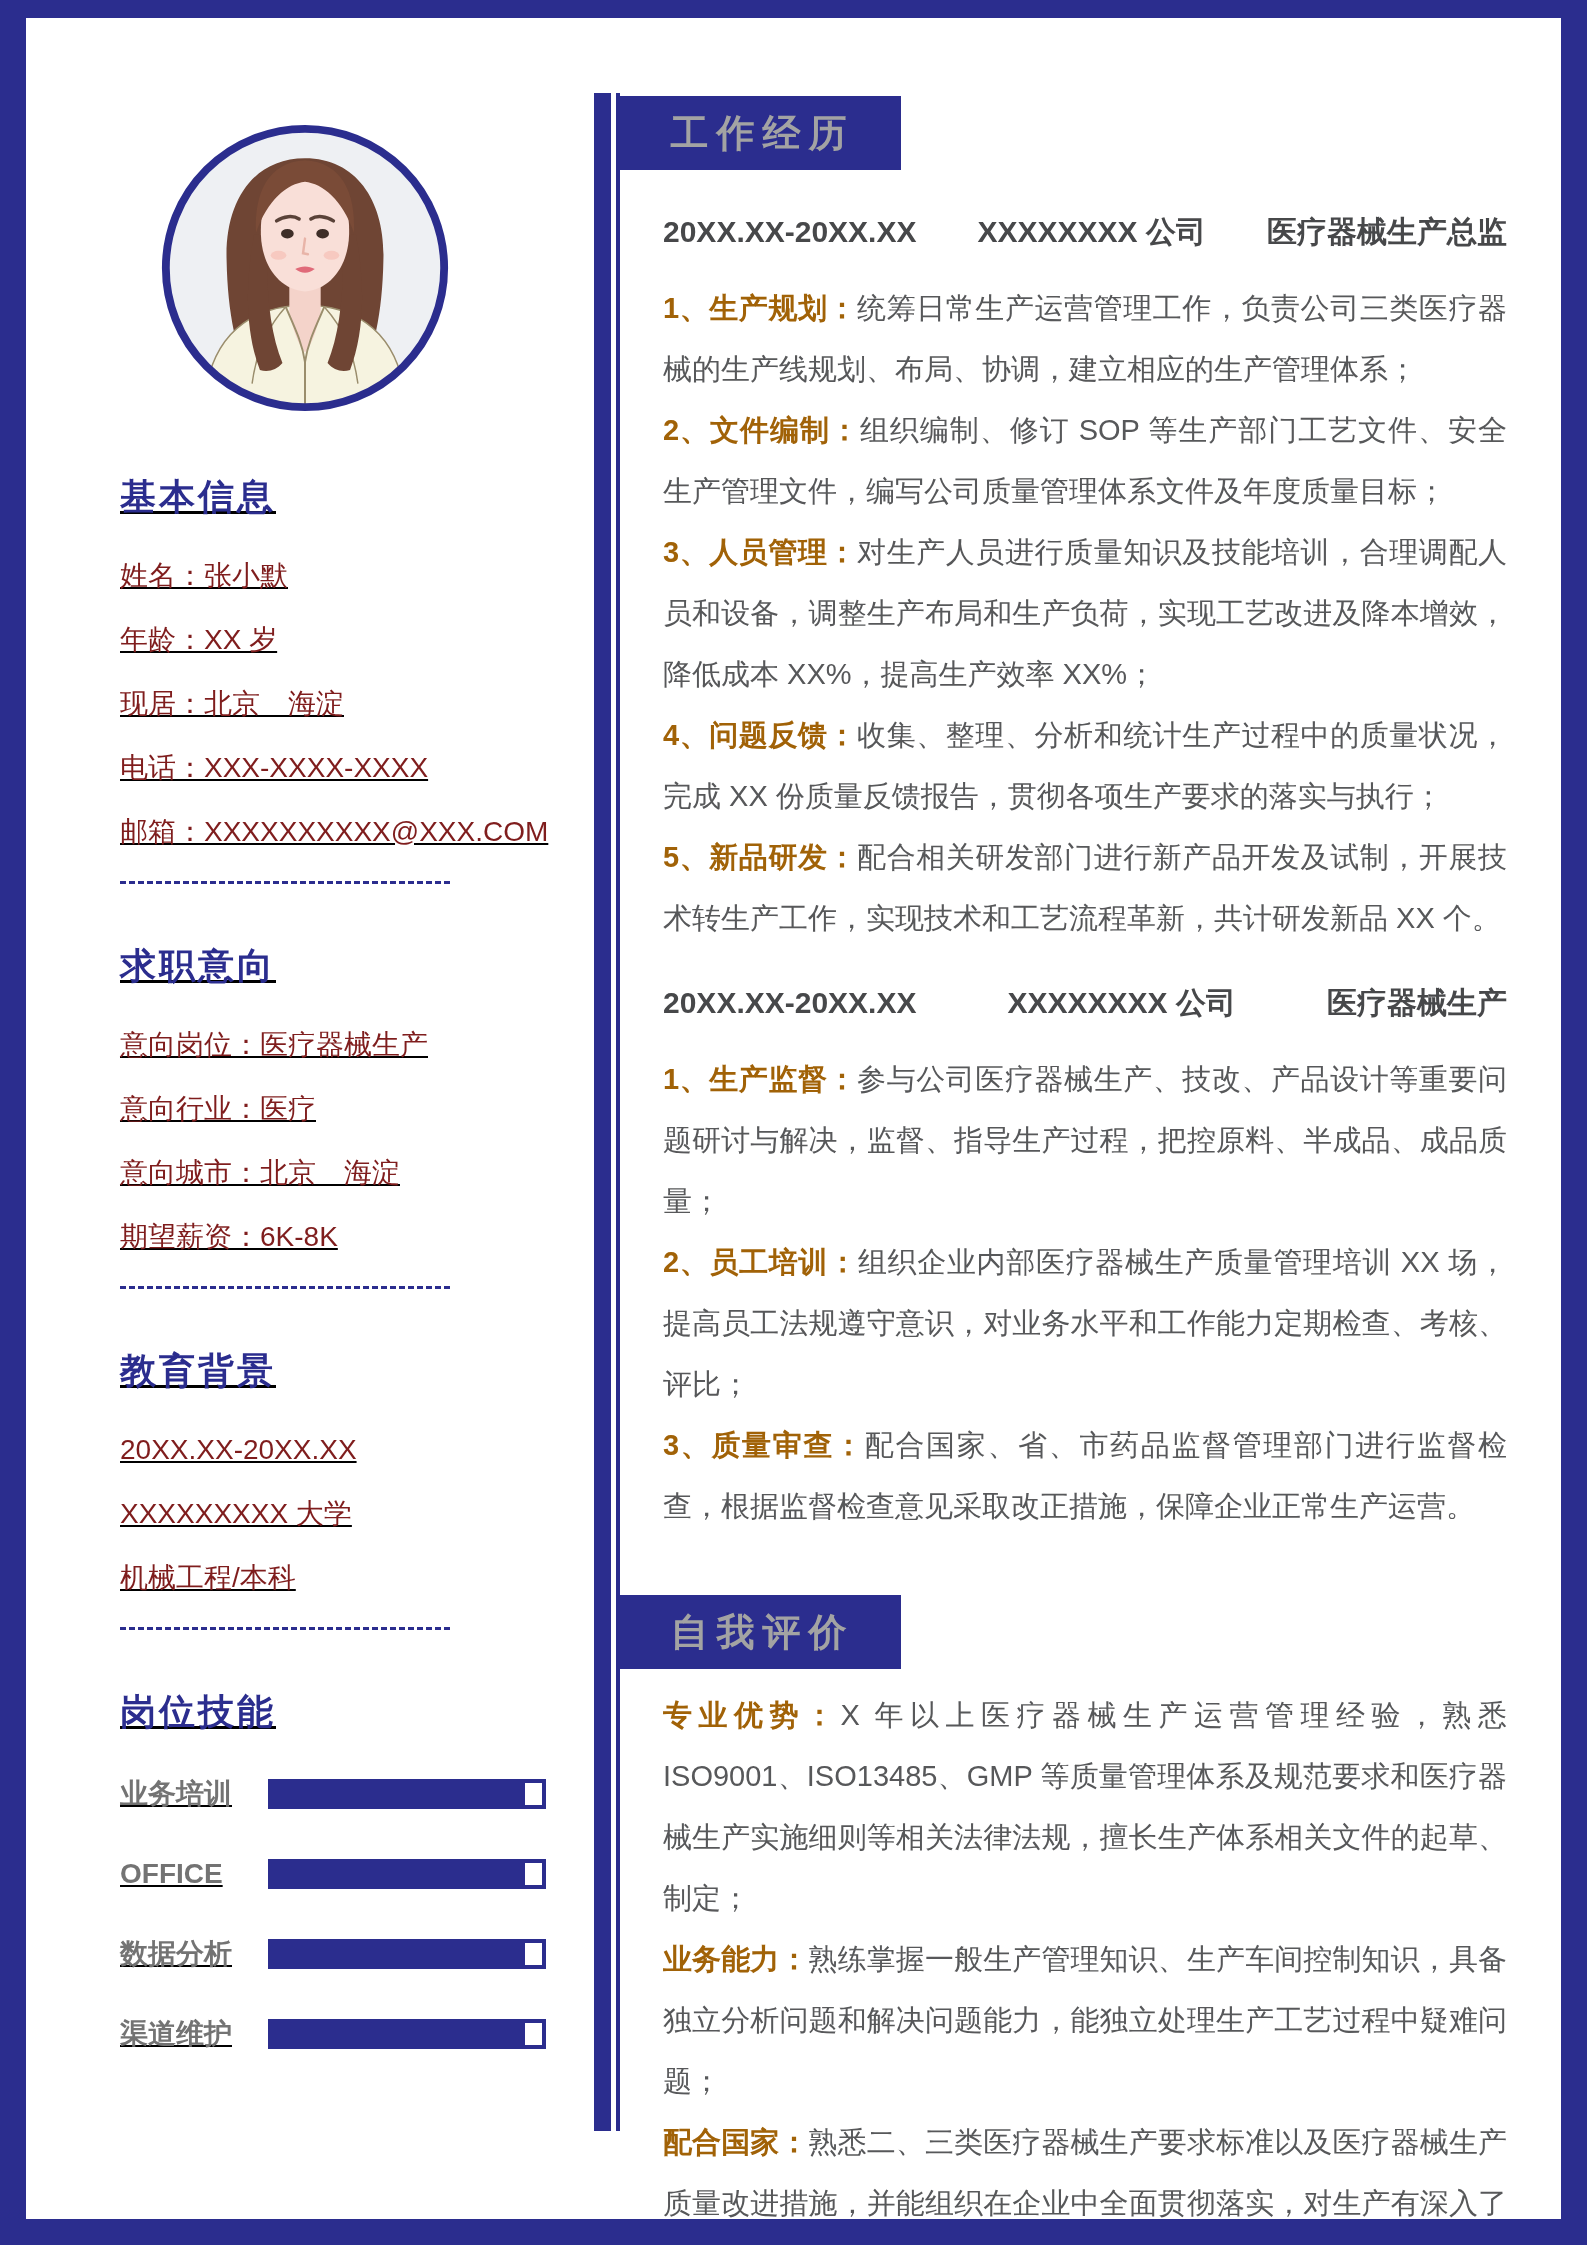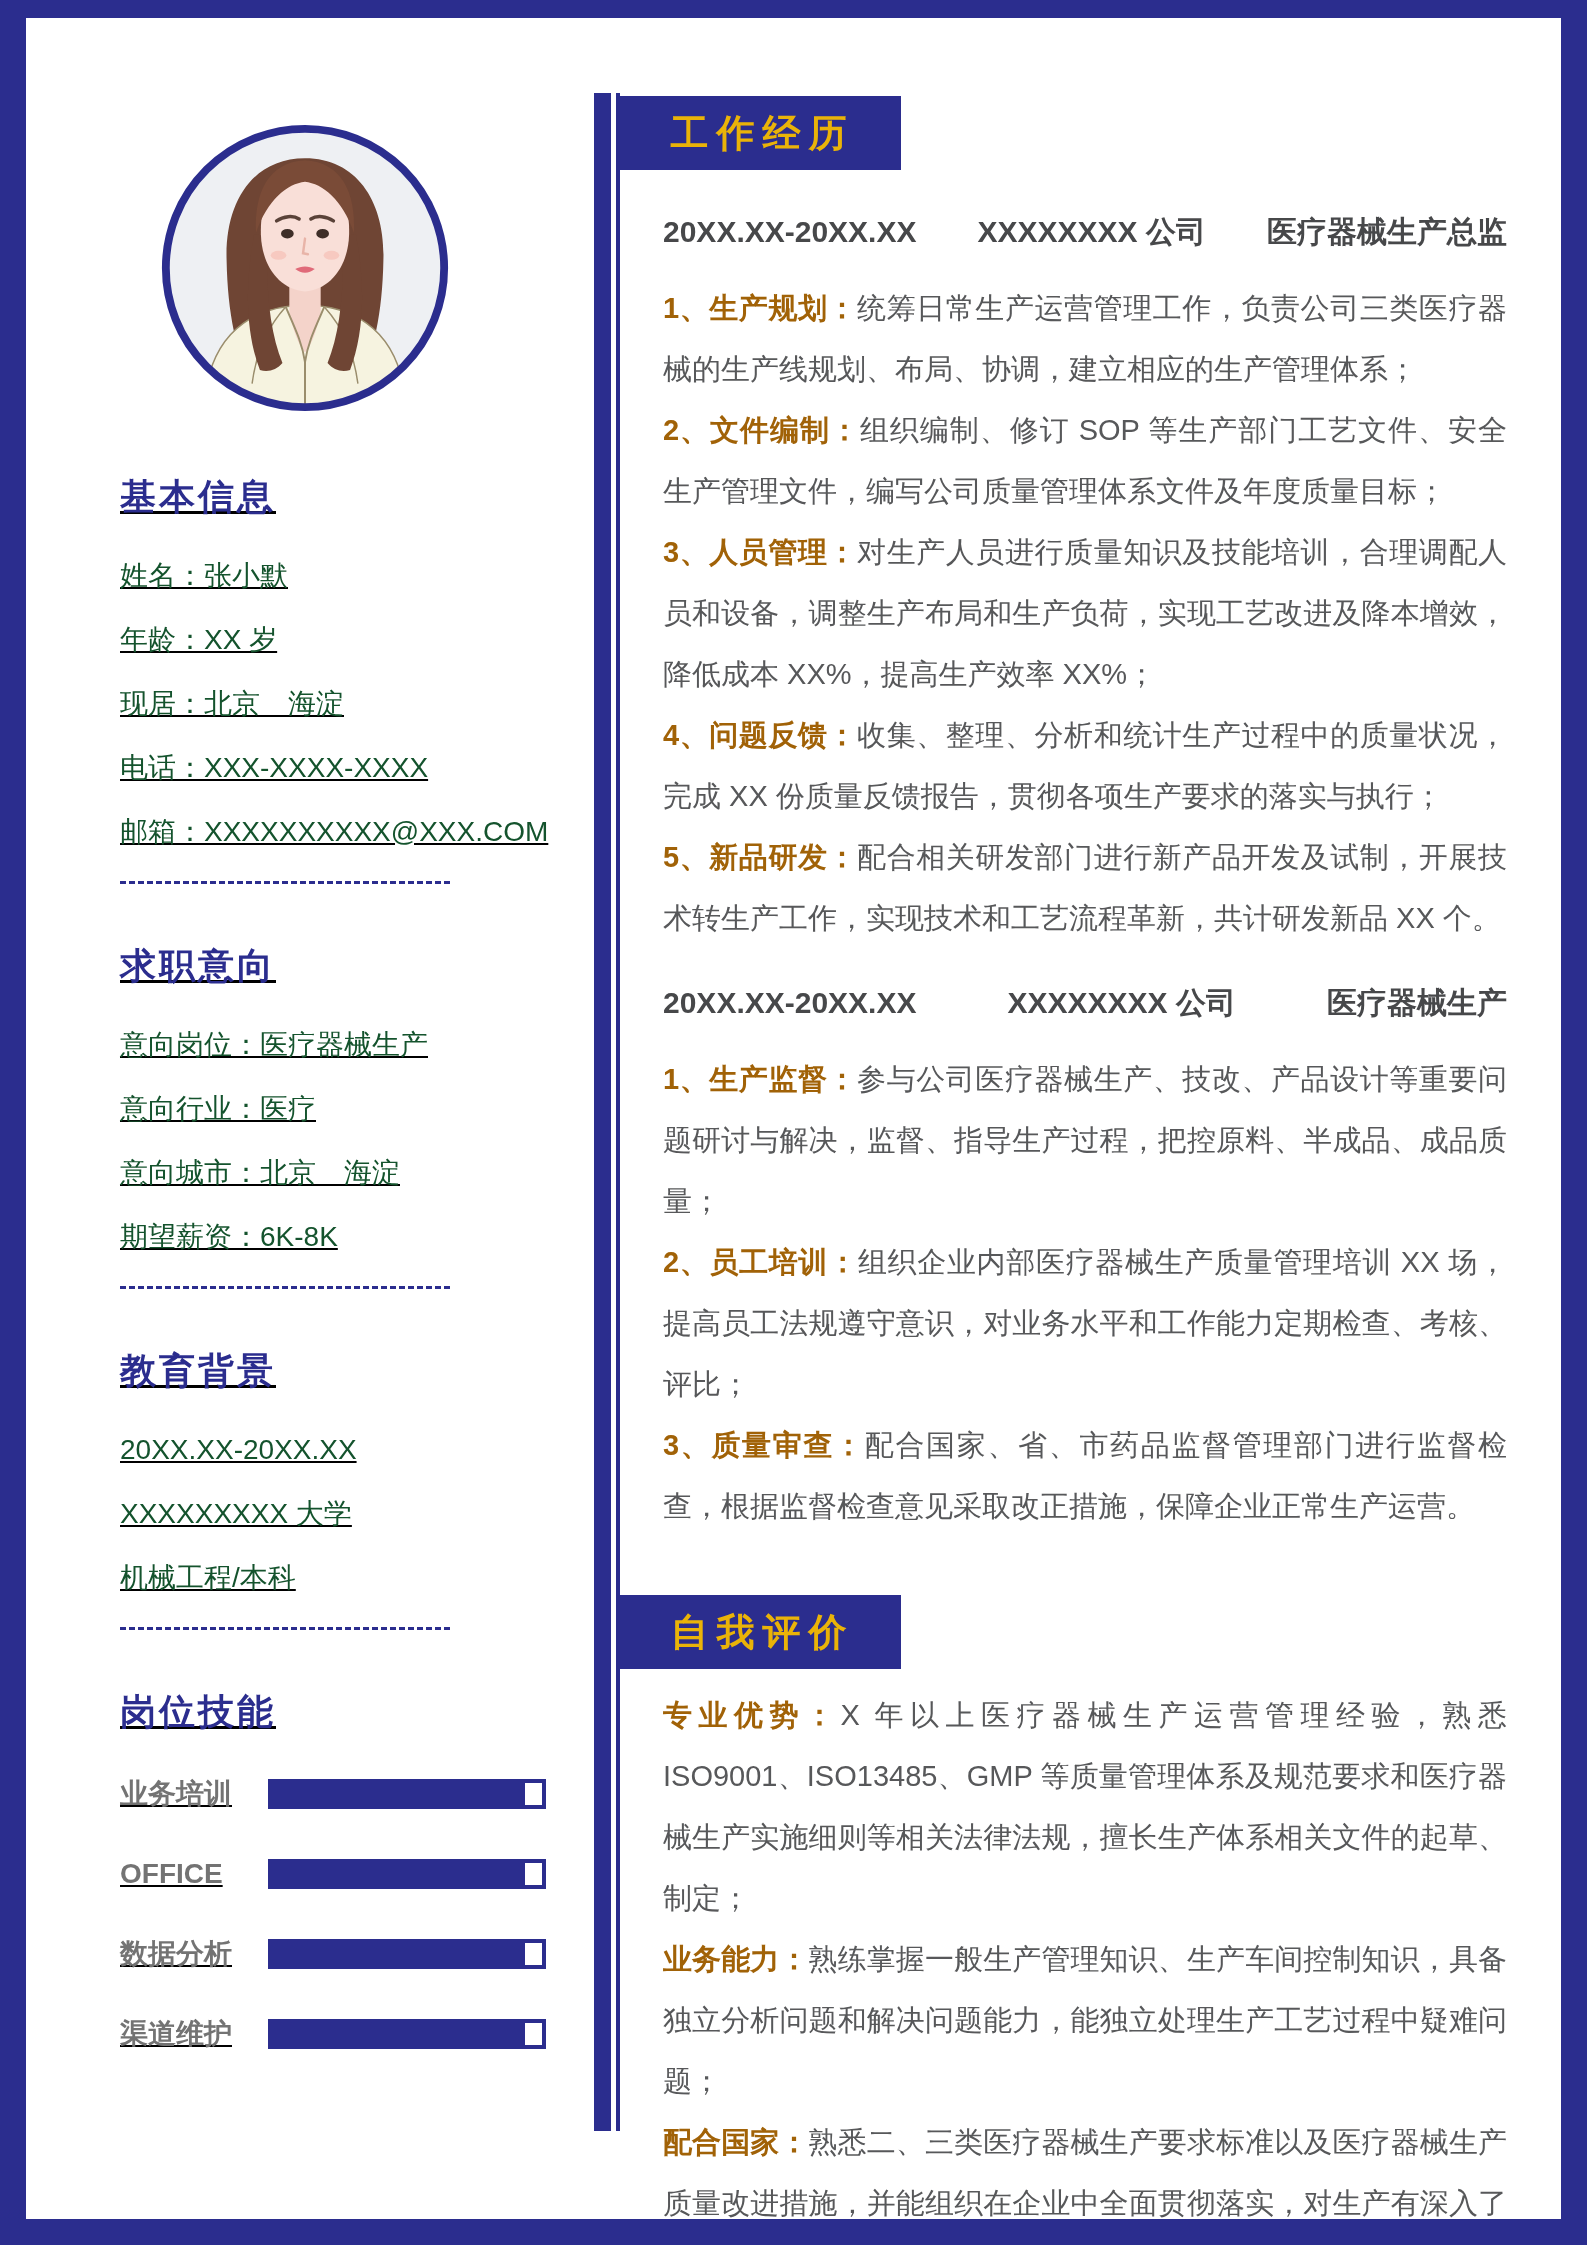--- a/index.html
+++ b/index.html
@@ -7,34 +7,34 @@
     position:relative;width:1587px;height:2245px;box-sizing:border-box;background:#fff;
     border:solid #2b2d8e;border-width:18px 26px 26px 26px;overflow:hidden;
     font-family:"Liberation Sans","DejaVu Sans",sans-serif;
   }
   
   .left-col{position:absolute;left:26px;top:18px;width:542px;box-sizing:border-box;padding-left:68px;text-decoration:underline;}
   .photo-wrap{width:294px;height:294px;margin:85px 0 0 38px;}
   .photo-wrap svg{display:block;width:294px;height:294px;}
   .side-title{margin:62px 0 0 0;font-size:36px;font-weight:bold;color:#2b2d8e;letter-spacing:3px;line-height:40px;}
   .info-list{margin:44px 0 0 0;padding:0;list-style:none;}
-  .info-list li{font-size:28px;color:#14532d;line-height:30px;margin-bottom:34px;white-space:nowrap;}
+  .info-list li{font-size:28px;color:#7f1d1d;line-height:30px;margin-bottom:34px;white-space:nowrap;}
   .dash-divider{width:330px;border-top:3px dashed #2b2d8e;margin-top:16px;}
   .skill-list{margin-top:46px;}
   .skill-row{display:flex;align-items:center;height:32px;margin-bottom:48px;}
   .skill-label{width:148px;font-size:28px;font-weight:bold;color:#737373;}
   .skill-bar{position:relative;width:278px;height:30px;background:#2b2d8e;}
   .skill-notch{position:absolute;right:4px;top:4px;bottom:4px;width:17px;background:#ffffff;}
   
   .right-col{position:absolute;left:568px;top:18px;right:26px;bottom:26px;}
   .vbar-thick{position:absolute;left:0;top:57px;bottom:62px;width:17px;background:#2b2d8e;}
   .vbar-thin{position:absolute;left:22px;top:57px;bottom:62px;width:4px;background:#2b2d8e;}
   .right-inner{margin-left:22px;}
   .banner{
-    width:285px;height:74px;background:#2b2d8e;color:#eab308;font-size:38px;font-weight:bold;
+    width:285px;height:74px;background:#2b2d8e;color:#a3a3a3;font-size:38px;font-weight:bold;
     letter-spacing:8px;display:flex;align-items:center;justify-content:center;
     padding-left:8px;box-sizing:border-box;
   }
   .banner.first{margin-top:60px;}
   .banner.self{margin-top:58px;}
   .main-body{margin:0 28px 0 47px;}
   .job-header{display:flex;justify-content:space-between;font-size:30px;font-weight:bold;color:#47484a;line-height:40px;}
   .job-header.j1{margin-top:42px;}
   .job-header.j2{margin-top:34px;}
   .duties{margin-top:26px;}

